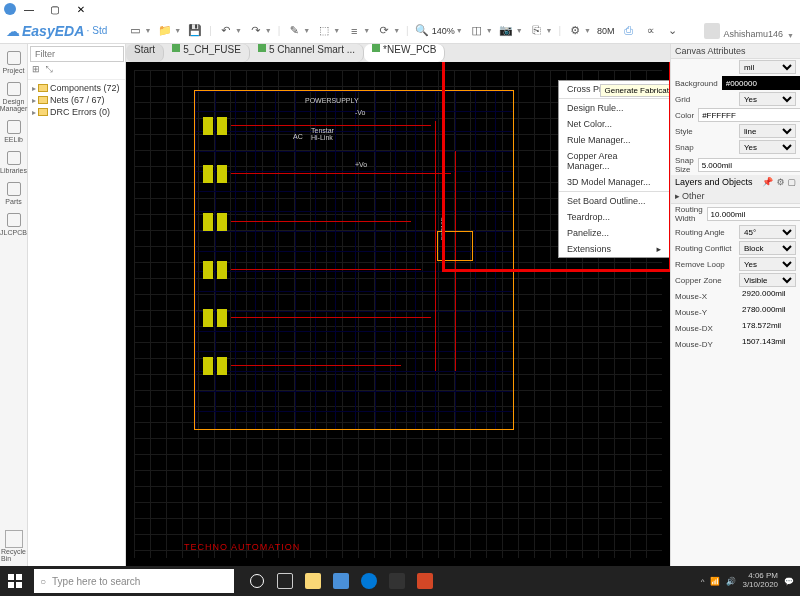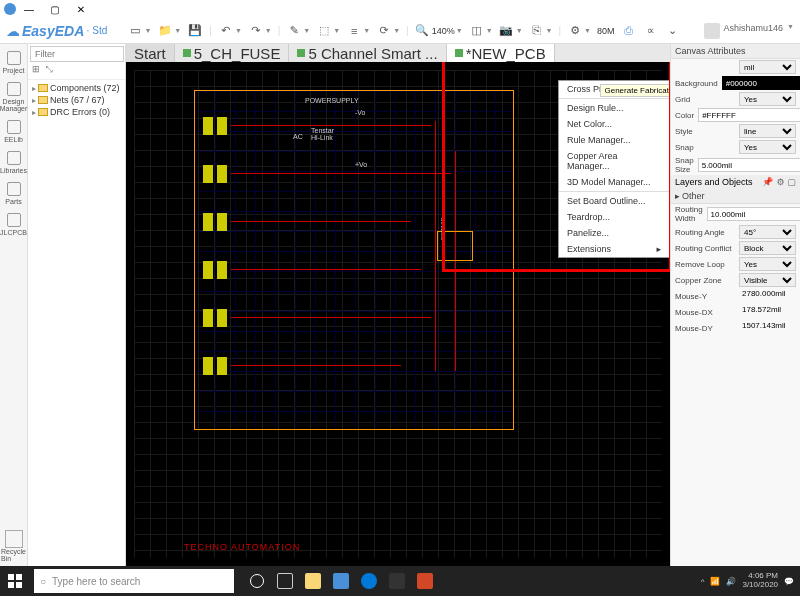--- a/index.html
+++ b/index.html
@@ -10,40 +10,40 @@
 .winbtns { display: flex; gap: 8px; }
 .winbtn { width: 18px; height: 14px; display: flex; align-items: center; justify-content: center; font-size: 10px; cursor: pointer; }
 .logobar { height: 26px; background: #fff; display: flex; align-items: center; padding: 0 6px; border-bottom: 1px solid #ddd; }
 .logo { color: #4a90d9; font-size: 14px; font-weight: bold; font-style: italic; }
 .logo-sub { color: #4a90d9; font-size: 10px; margin-left: 2px; }
 .toolbar-main { flex: 1; display: flex; align-items: center; gap: 6px; padding-left: 20px; }
 .tbtn { width: 16px; height: 16px; display: flex; align-items: center; justify-content: center; color: #555; font-size: 11px; cursor: pointer; }
 .tbtn-wd { display: flex; align-items: center; gap: 1px; }
 .dd { font-size: 7px; color: #888; }
 .zoom-txt { font-size: 9px; color: #333; }
-.user { display: flex; align-items: flex-start; gap: 4px; font-size: 9px; color: #666; }
+.user { display: flex; align-items: flex-end; gap: 4px; font-size: 9px; color: #666; }
 .user-av { width: 16px; height: 16px; background: #ddd; border-radius: 2px; }
 
 .body-row { display: flex; height: 522px; }
 .leftcol { width: 28px; background: #f5f5f5; border-right: 1px solid #ddd; display: flex; flex-direction: column; align-items: center; padding-top: 4px; gap: 2px; }
 .leftcol-item { width: 24px; display: flex; flex-direction: column; align-items: center; padding: 3px 0; cursor: pointer; }
 .leftcol-ico { width: 14px; height: 14px; border: 1px solid #999; border-radius: 2px; }
 .leftcol-lbl { font-size: 7px; color: #555; margin-top: 2px; text-align: center; }
 
 .treecol { width: 98px; background: #fff; border-right: 1px solid #ddd; }
 .filter-input { width: 94px; height: 16px; margin: 2px; padding: 0 4px; font-size: 9px; border: 1px solid #ccc; }
 .tree-tb { height: 16px; border-bottom: 1px solid #eee; display: flex; padding: 0 4px; gap: 6px; font-size: 9px; color: #777; }
 .tree { padding: 2px 0; }
 .tree-node { padding: 1px 4px; font-size: 9px; color: #333; display: flex; align-items: center; gap: 2px; cursor: pointer; }
 .tree-node .tg { color: #888; font-size: 8px; }
 .tree-node .fold { width: 10px; height: 8px; background: #f9d776; border: 1px solid #c9a020; }
 
 .centercol { flex: 1; display: flex; flex-direction: column; background: #000; position: relative; }
 .tabsrow { height: 18px; background: #e8e8e8; display: flex; align-items: center; }
-.tab { height: 18px; padding: 0 8px; display: flex; align-items: center; gap: 3px; font-size: 15px; color: #333; border-right: 1px solid #ccc; cursor: pointer; }
+.tab { height: 18px; padding: 0 8px; display: flex; align-items: flex-start; gap: 3px; font-size: 10px; color: #333; border-right: 1px solid #ccc; cursor: pointer; border-radius: 7px; }
 .tab .ico { width: 8px; height: 8px; background: #5a5; }
 .tab.start { background: #ddd; }
 .canvas-wrap { flex: 1; position: relative; overflow: hidden; }
 .canvas { position: absolute; inset: 8px; background: #000; }
 .grid-overlay { position: absolute; inset: 0; background-image: linear-gradient(#1a1a1a 1px, transparent 1px), linear-gradient(90deg, #1a1a1a 1px, transparent 1px); background-size: 16px 16px; }
 .board { position: absolute; left: 60px; top: 20px; width: 320px; height: 340px; border: 1px solid #f90; }
 .board-grid { position: absolute; inset: 0; background-image: linear-gradient(#003 1px, transparent 1px), linear-gradient(90deg, #003 1px, transparent 1px); background-size: 20px 20px; }
 .pad-y { position: absolute; width: 10px; height: 18px; background: #cc0; }
 .trace-r { position: absolute; background: #c00; height: 1px; }
 .trace-r-v { position: absolute; background: #c00; width: 1px; }
@@ -380,20 +380,24 @@
       </div>
     <div class="prop-row">
         <span class="prop-lbl">Remove Loop</span>
         <select class="prop-sel"><option>Yes</option></select>
       </div>
     <div class="prop-row">
         <span class="prop-lbl">Copper Zone</span>
         <select class="prop-sel"><option>Visible</option></select>
       </div>
     <div class="prop-row">
+        <span class="prop-lbl">Mouse-X</span>
+        <span class="prop-val" style="border:none;background:none">2920.000mil</span>
+      </div>
+    <div class="prop-row">
         <span class="prop-lbl">Mouse-Y</span>
         <span class="prop-val" style="border:none;background:none">2780.000mil</span>
       </div>
     <div class="prop-row">
         <span class="prop-lbl">Mouse-DX</span>
         <span class="prop-val" style="border:none;background:none">178.572mil</span>
       </div>
     <div class="prop-row">
         <span class="prop-lbl">Mouse-DY</span>
         <span class="prop-val" style="border:none;background:none">1507.143mil</span>

